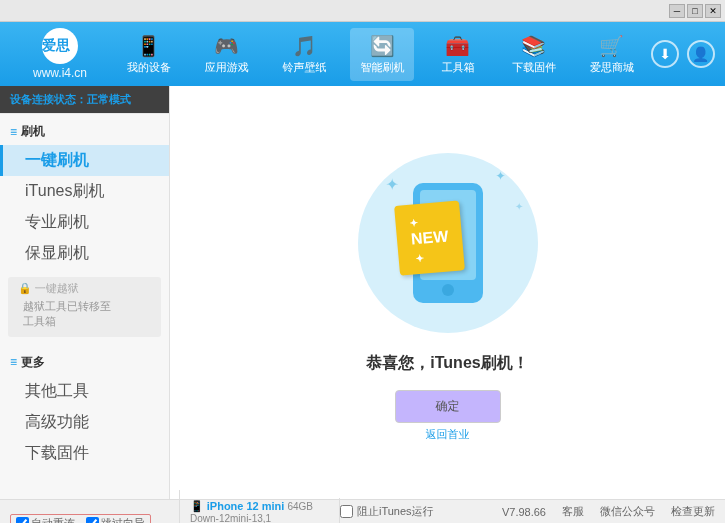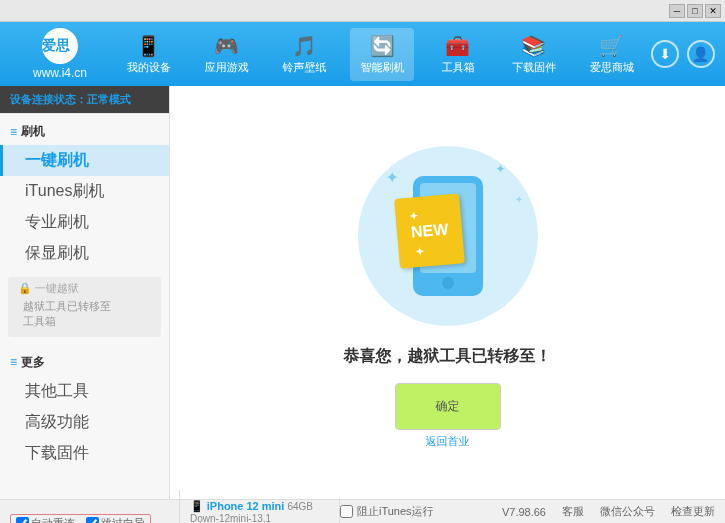--- a/index.html
+++ b/index.html
@@ -258,22 +258,22 @@
     }
 
     .success-text {
       font-size: 16px;
       color: #333;
       margin-bottom: 16px;
       font-weight: bold;
     }
 
     .confirm-btn {
-      padding: 14px 40px;
-      background: #bef264;
+      padding: 7px 40px;
+      background: #c4b5fd;
       border: 1px solid #ccc;
       border-radius: 4px;
       cursor: pointer;
       font-size: 12px;
       color: #555;
       margin-bottom: 4px;
     }
 
     .back-link {
       font-size: 11px;
@@ -476,21 +476,21 @@
             <div class="phone-btn"></div>
           </div>
 
           <div class="new-badge">
             <span>NEW</span>
           </div>
         </div>
       </div>
     </div>
 
-    <div class="success-text">恭喜您，越狱工具已转移至！</div>
+    <div class="success-text">恭喜您，iTunes刷机！</div>
 
     <button class="confirm-btn">确定</button>
 
     <a class="back-link">返回首业</a>
   </div>
 </div>
 
 <div class="bottom-bar">
   <div class="bottom-left">
     <div class="checkbox-area" style="border:1px solid #e08080;padding:1px 5px;">

